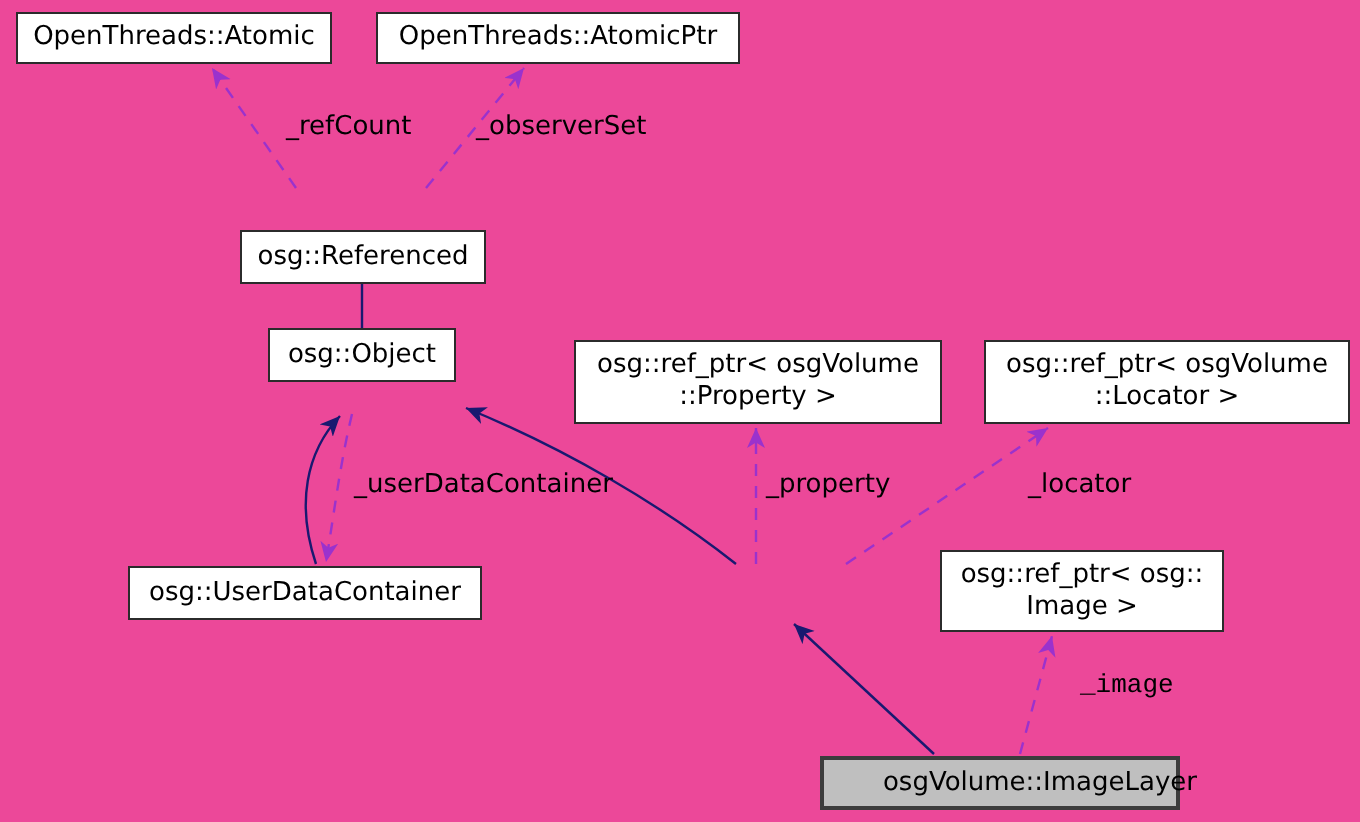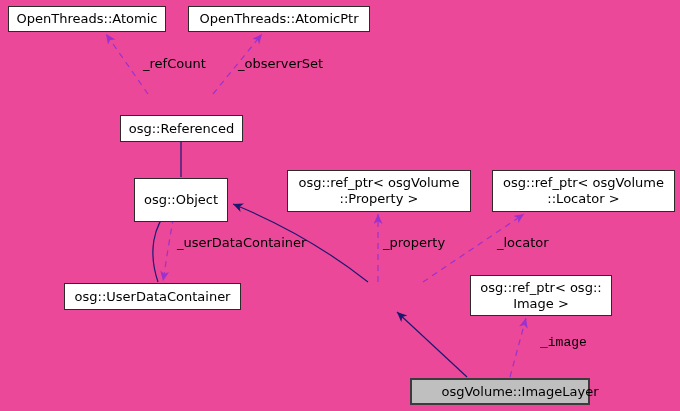--- a/index.html
+++ b/index.html
@@ -60,33 +60,33 @@
     color: #000000;
     font-size: 13px;
     line-height: 15px;
     white-space: nowrap;
     z-index: 2;
   }
   
   #n-atomic      { left: 8px;   top: 6px;   width: 158px; height: 26px; }
   #n-atomicptr   { left: 188px; top: 6px;   width: 182px; height: 26px; }
   #n-referenced  { left: 120px; top: 95px;  width: 123px; height: 27px; margin-top: 20px; }
-  #n-object      { left: 134px; top: 178px; width: 94px;  height: 44px; text-align: right; }
+  #n-object      { left: 134px; top: 164px; width: 94px;  height: 27px; text-align: right; }
   #n-property    { left: 287px; top: 170px; width: 184px; height: 42px; }
   #n-locator     { left: 492px; top: 170px; width: 183px; height: 42px; }
   #n-userdata    { left: 64px;  top: 283px; width: 177px; height: 27px; }
   #n-layer       { left: 310px; top: 283px; width: 137px; height: 27px; }
   #n-image       { left: 470px; top: 275px; width: 142px; height: 41px; }
   #n-imagelayer  { left: 410px; top: 378px; width: 180px; height: 27px; padding-left: 40px; }
   
   #l-refcount  { left: 143px; top: 56px; }
   #l-observer  { left: 238px; top: 56px; }
   #l-userdata  { left: 177px; top: 235px; }
   #l-property  { left: 383px; top: 235px; }
-  #l-locator   { left: 497px; top: 235px; }
+  #l-locator   { left: 514px; top: 235px; }
   #l-image     { left: 540px; top: 335px; font-family: Liberation Mono, monospace; }
 </style>
 </head>
 <body>
 
 <div class="canvas">
 
   <svg class="edges" viewBox="0 0 680 411">
     <defs>
       <marker id="arrow-blue" markerWidth="12" markerHeight="10" refX="10" refY="4.5" orient="auto" markerUnits="userSpaceOnUse">

